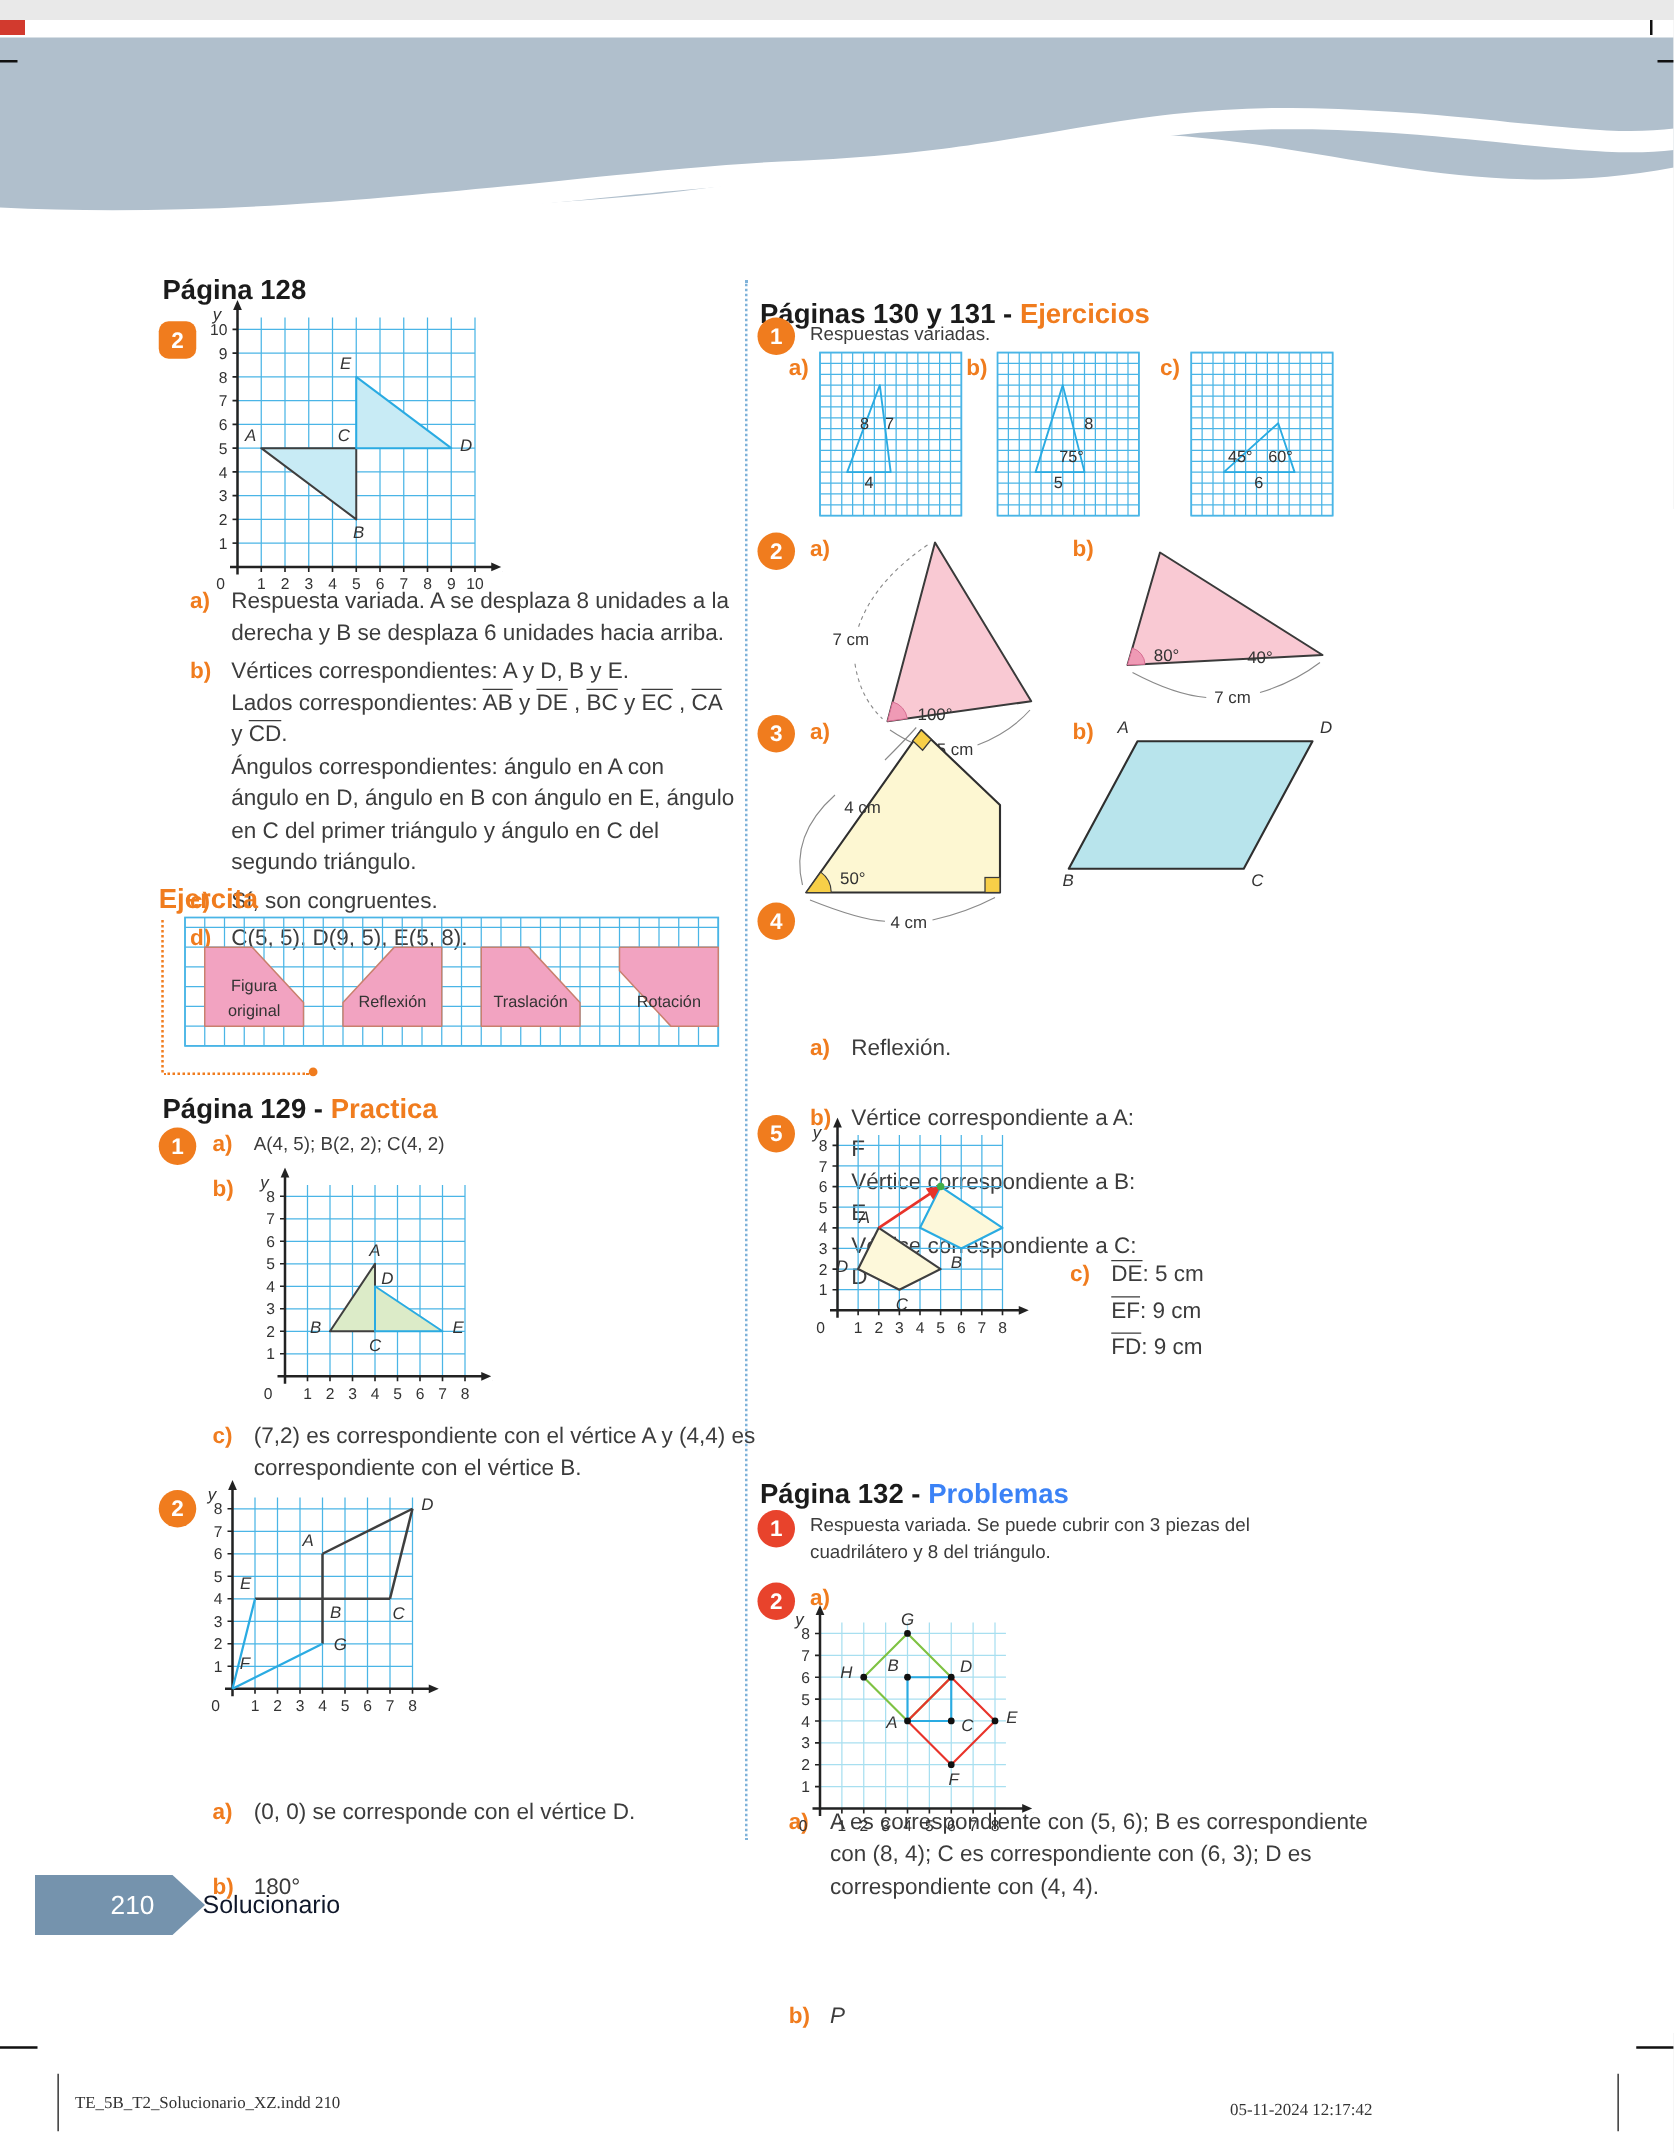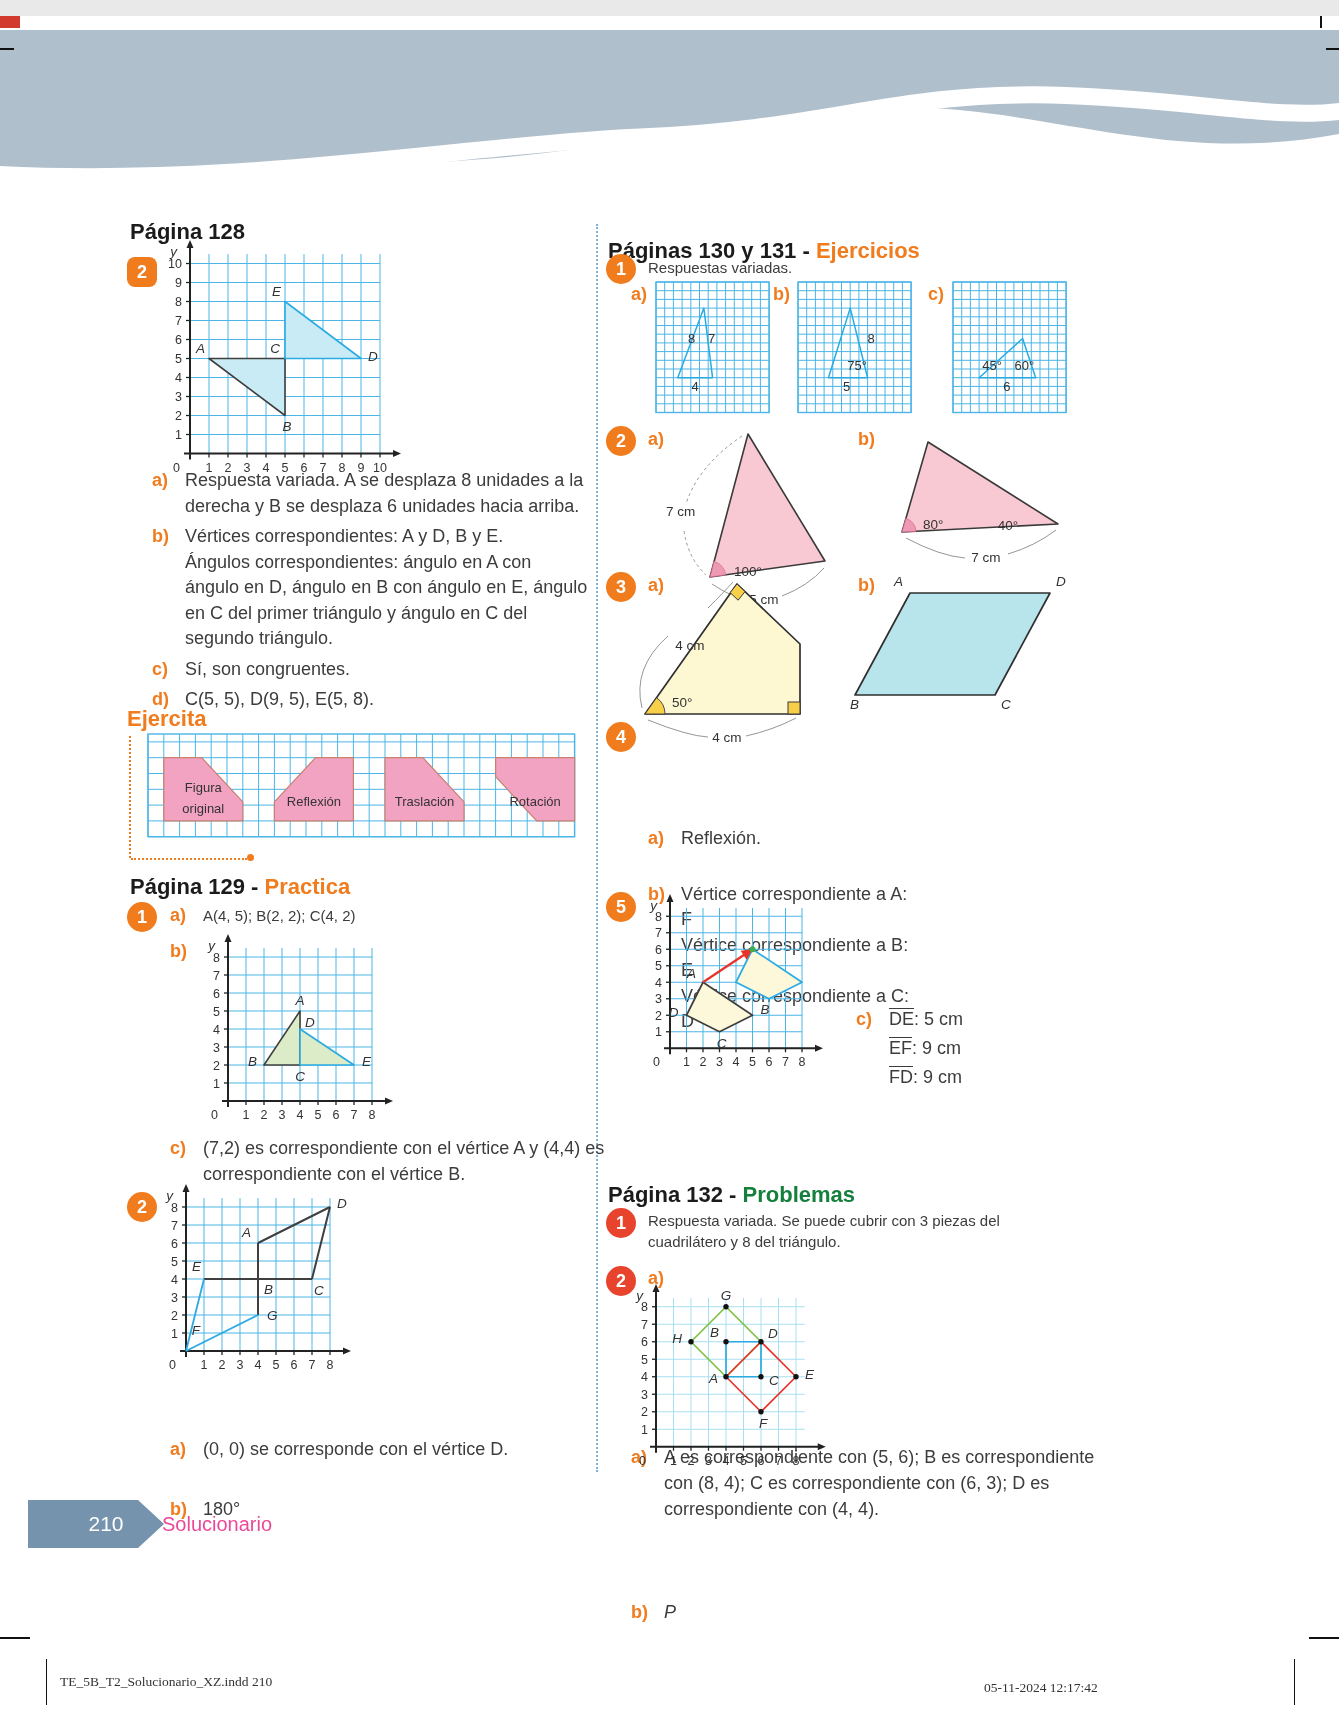--- a/index.html
+++ b/index.html
@@ -1,41 +1,41 @@
 <!DOCTYPE html>
 <html><head>
 <meta charset="utf-8">
 <style>
   html,body{margin:0;padding:0;background:#e9e9e9}
   .page{position:relative;width:1339px;height:1722px;background:#ffffff;overflow:hidden;
         font-family:"Liberation Sans",sans-serif;color:#3c3c3c;margin:16px auto}
   .abs{position:absolute}
   .heading{font-size:22px;font-weight:700;color:#1b1b1b;white-space:nowrap}
   .accent-o{color:#f07c1e}
-  .accent-r{color:#15803d}
+  .accent-r{color:#3b82f6}
   .badge{width:30px;height:30px;border-radius:50%;background:#f07c1e;color:#fff;font-weight:700;
          font-size:18px;display:flex;align-items:center;justify-content:center}
   .badge.sq{border-radius:8px}
   .badge.red{background:#e8432c}
   .item{position:relative;padding-left:33px;font-size:18px;line-height:1.42}
   .item .lbl{position:absolute;left:0;top:0;font-weight:700;color:#f07c1e}
   .lblonly{font-weight:700;color:#f07c1e;font-size:18px}
   .txtblock{font-size:15px;line-height:1.42}
   .mb4{margin-bottom:5px}
   .ol{text-decoration:overline}
   svg{font-family:"Liberation Sans",sans-serif}
   svg text.tick{font-size:12.5px;fill:#333}
   svg text.vertex{font-size:13.5px;font-style:italic;fill:#333}
   svg text.plain{font-size:13px;fill:#333}
   svg text.axis{font-size:13.5px;font-style:italic;fill:#333}
   svg text.dlabel{font-size:13.5px;fill:#333}
   .dots-v{border-left:2px dotted #f07c1e}
   .dots-h{border-bottom:2px dotted #f07c1e}
   .sep-v{border-left:2px dotted #7fb2d9}
-  .footer-label{font-size:20px;color:#ec4899}
+  .footer-label{font-size:20px;color:#0f172a}
   .printline{font-family:"Liberation Serif",serif;font-size:13.5px;color:#333;white-space:nowrap}
   .mark{background:#111}
 </style>
 </head>
 <body>
 
 <div class="page">
 
   <svg class="abs" style="left:0;top:0" width="1339" height="198" viewBox="0 0 1339 198">
     <path d="M0,14 L1339,14 L1339,118 C1160,152 1030,84 880,92 C730,100 640,132 470,144 C300,156 150,170 0,163 Z" fill="#b0bfcc"></path>
@@ -137,20 +137,21 @@
     </svg>
 
   <div class="abs" style="left:152px;top:452px;width:438px">
     <div class="item mb4">
       <span class="lbl">a)</span>
       <span>Respuesta variada. A se desplaza 8 unidades a la derecha y B se desplaza 6 unidades hacia arriba.</span>
     </div>
     <div class="item mb4">
       <span class="lbl">b)</span>
       <div>Vértices correspondientes: A y D, B y E.</div>
+      <div><span>Lados correspondientes: </span><span class="ol">AB</span><span> y </span><span class="ol">DE</span><span> , </span><span class="ol">BC</span><span> y </span><span class="ol">EC</span><span> , </span><span class="ol">CA</span><span> y </span><span class="ol">CD</span><span>.</span></div>
       <div>Ángulos correspondientes: ángulo en A con ángulo en D, ángulo en B con ángulo en E, ángulo en C del primer triángulo y ángulo en C del segundo triángulo.</div>
     </div>
     <div class="item mb4">
       <span class="lbl">c)</span>
       <span>Sí, son congruentes.</span>
     </div>
     <div class="item">
       <span class="lbl">d)</span>
       <span>C(5, 5), D(9, 5), E(5, 8).</span>
     </div>

